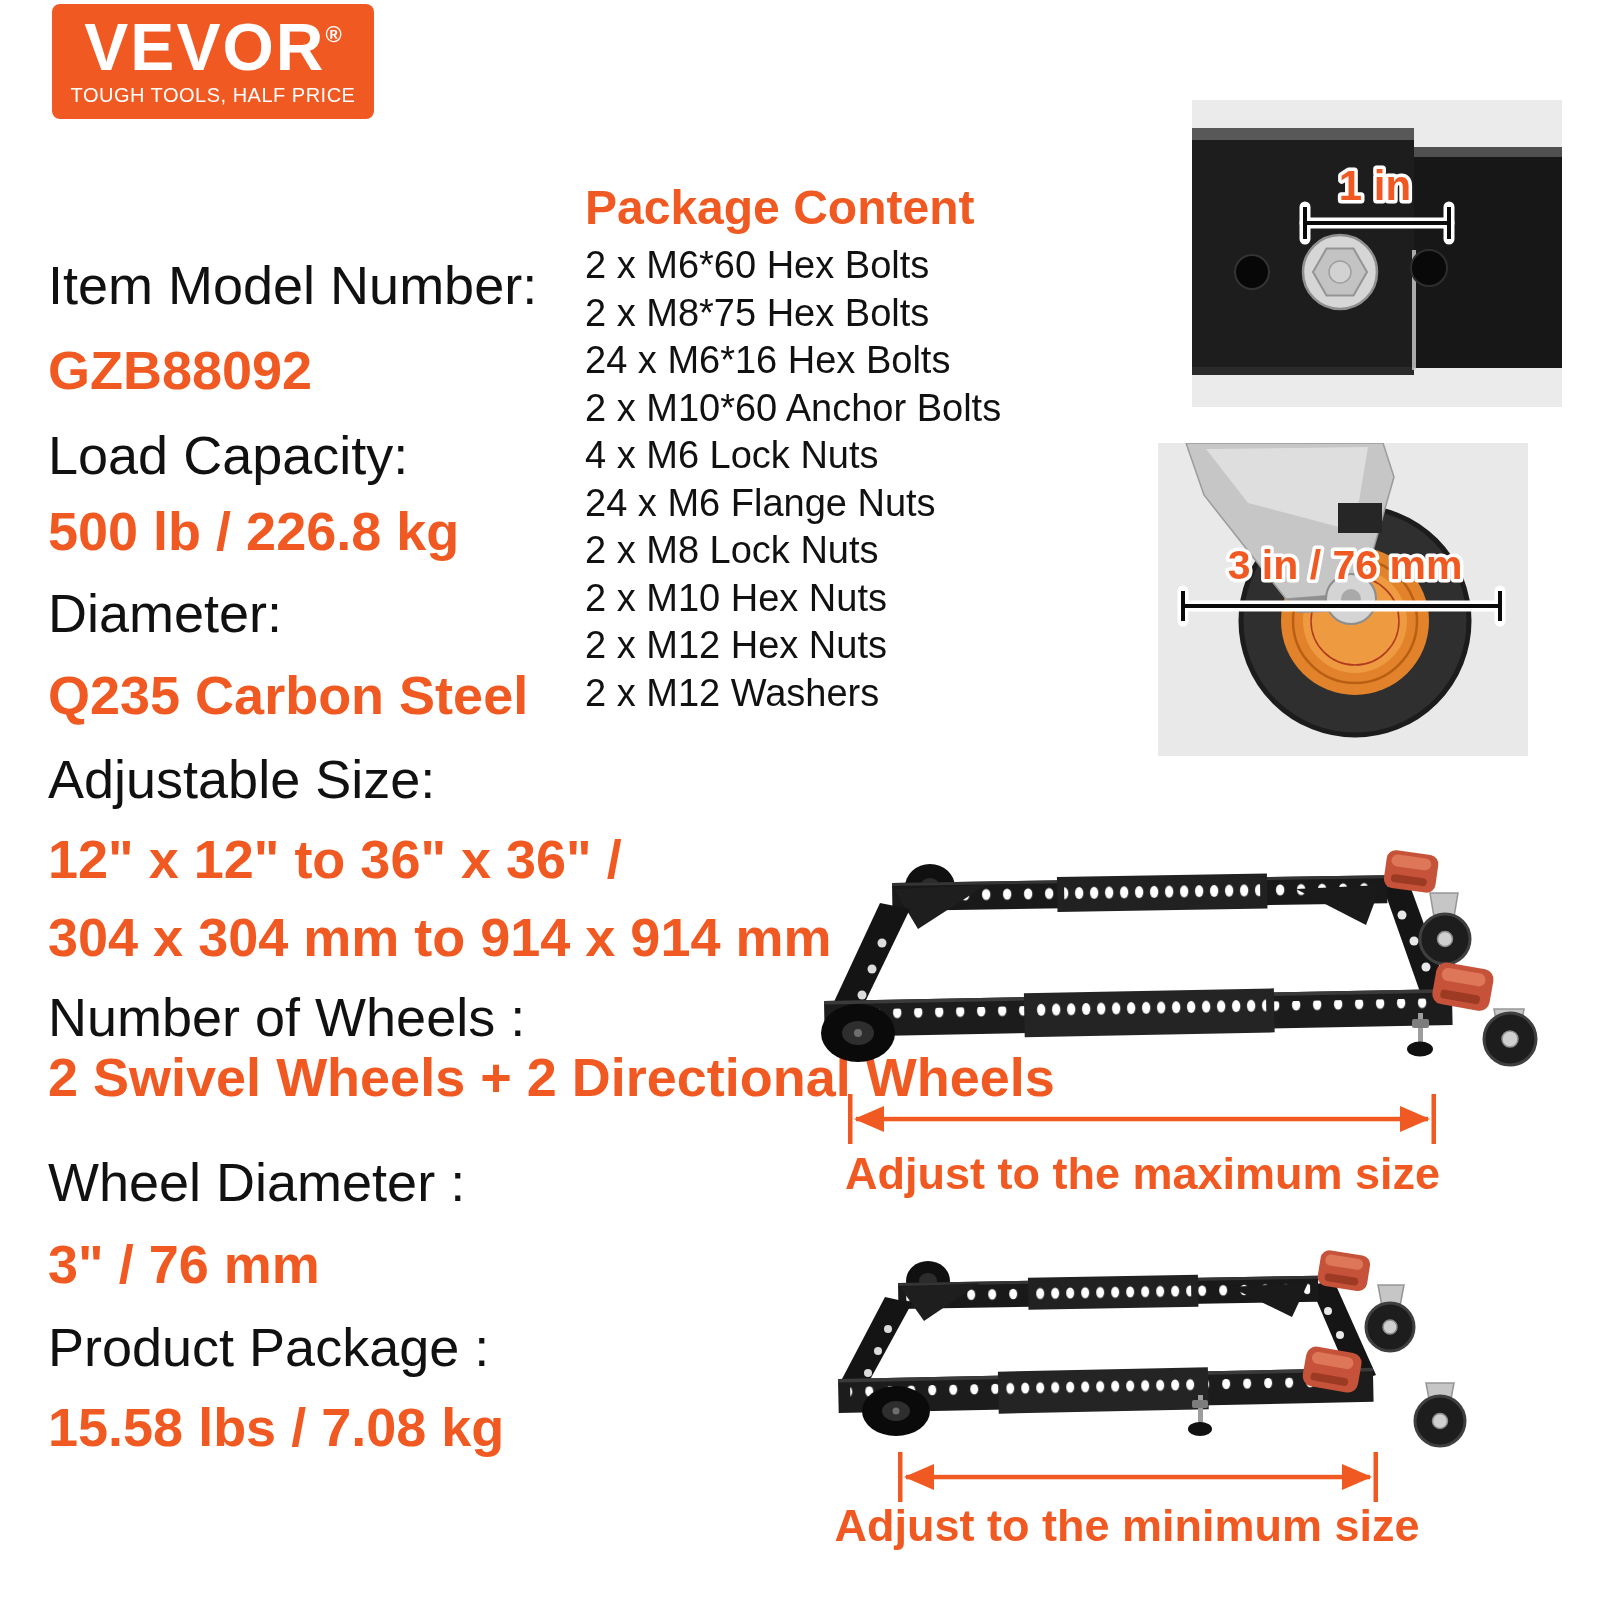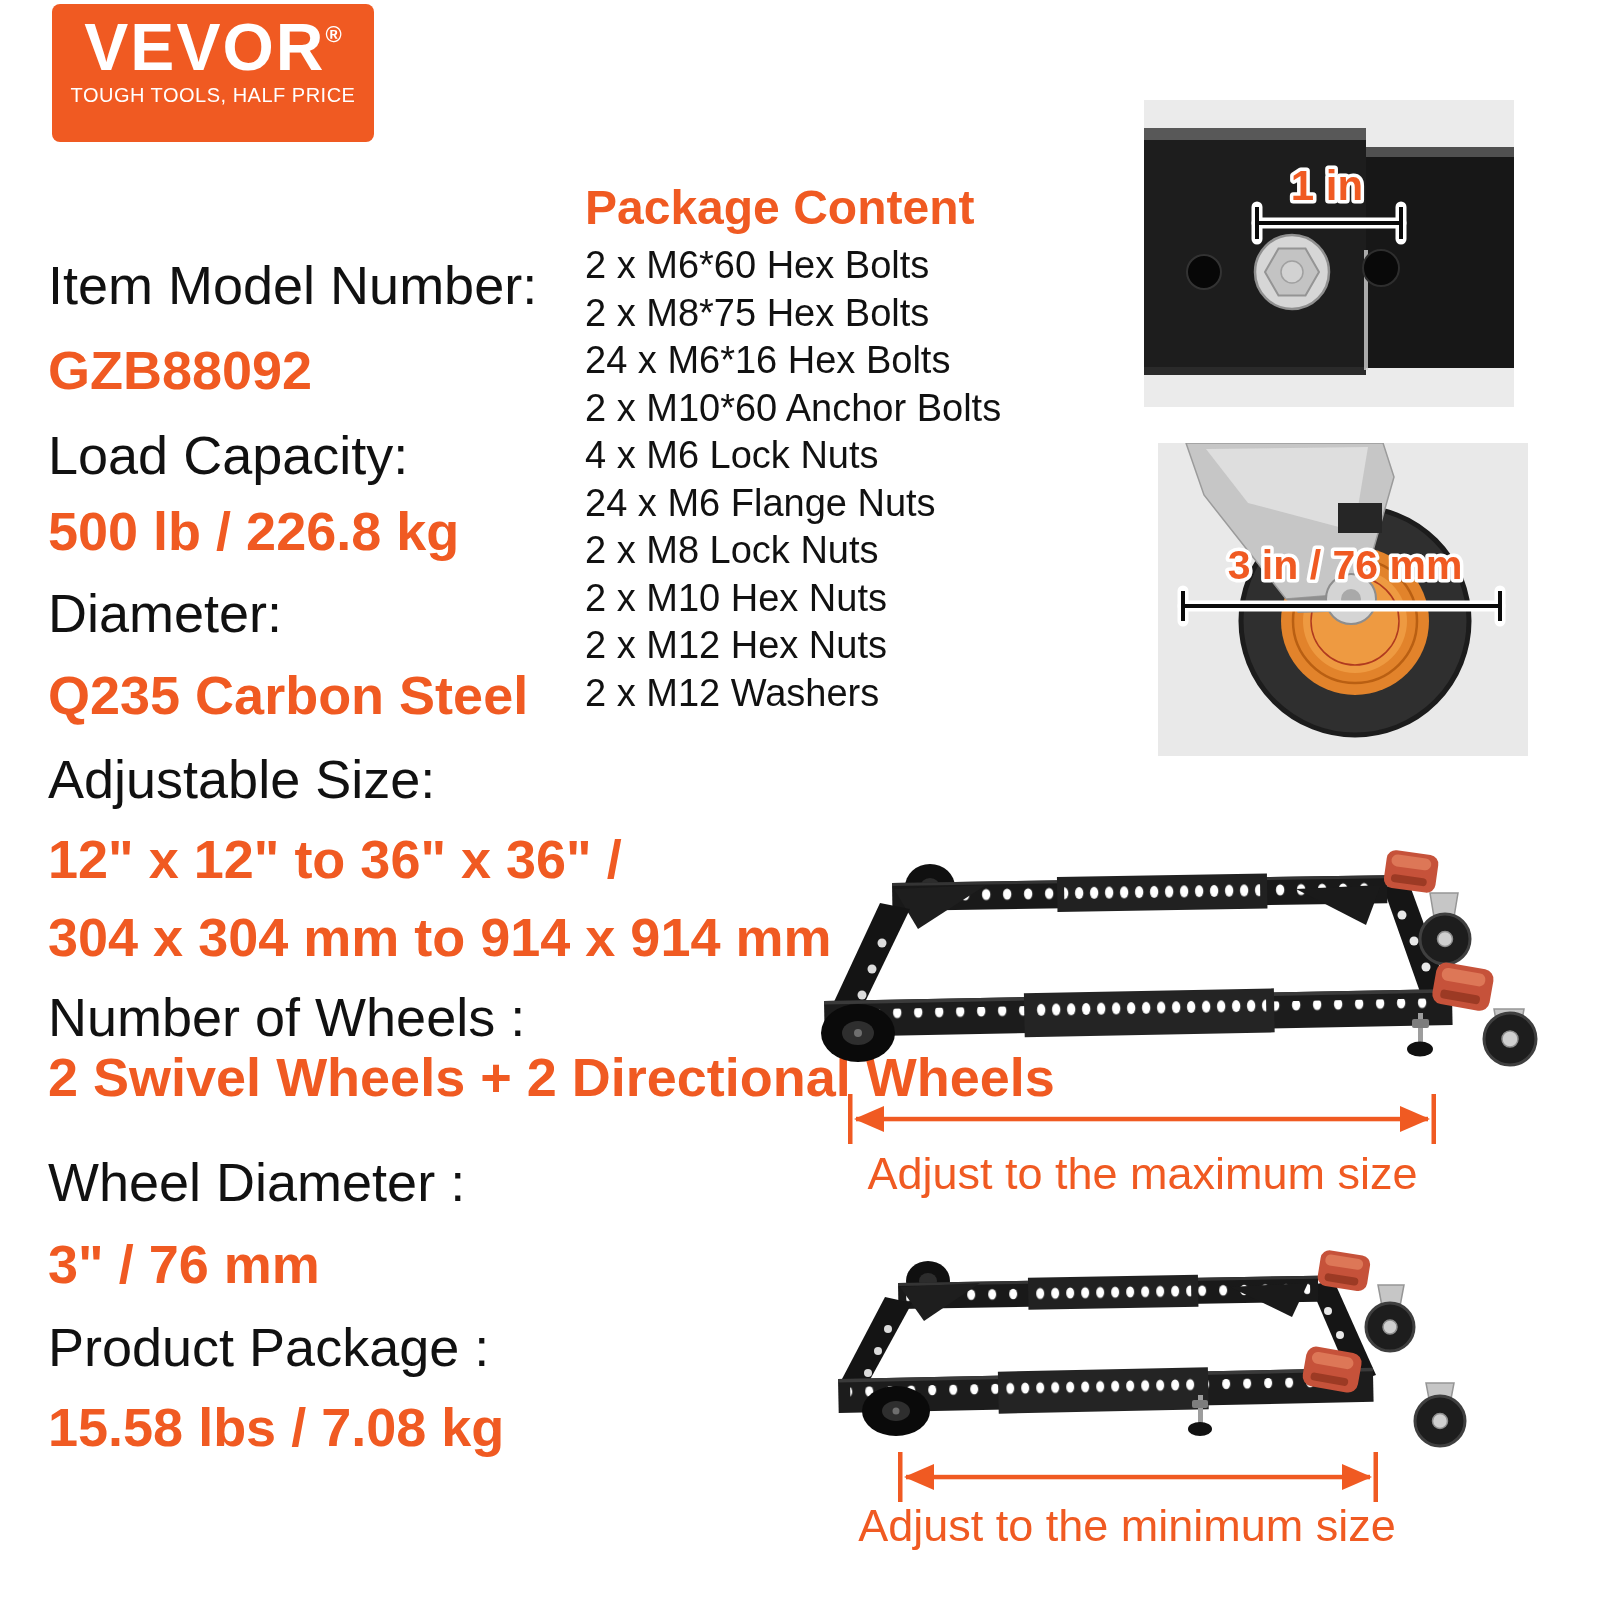--- a/index.html
+++ b/index.html
@@ -1,35 +1,35 @@
 <!DOCTYPE html>
 <html><head>
 <meta charset="utf-8">
 <style>
   html,body{margin:0;padding:0;background:#ffffff;}
   .page{position:relative;width:1600px;height:1600px;background:#ffffff;overflow:hidden;
         font-family:"Liberation Sans","DejaVu Sans",sans-serif;}
   
-  .logo{position:absolute;left:52px;top:4px;width:322px;height:138px;background:#F05A22;
+  .logo{position:absolute;left:52px;top:4px;width:322px;height:115px;background:#F05A22;
         border-radius:8px;color:#fff;text-align:center;}
   .logo-word{margin-top:10px;font-size:66px;font-weight:bold;letter-spacing:2px;line-height:1;}
   .logo-word .reg{font-size:22px;font-weight:bold;vertical-align:28px;letter-spacing:0;}
   .logo-tag{margin-top:4px;font-size:20px;font-weight:normal;letter-spacing:0.5px;}
   
   .spec{position:absolute;left:48px;white-space:nowrap;font-size:54px;line-height:1.1;}
   .spec.lbl{color:#111111;font-weight:400;}
   .spec.val{color:#F05A22;font-weight:bold;}
   
   .pkg-title{position:absolute;left:585px;top:180px;font-size:48px;font-weight:bold;color:#F05A22;white-space:nowrap;}
   .pkg-list{position:absolute;left:585px;top:242px;}
   .pkg-item{font-size:38px;color:#111111;line-height:47.5px;white-space:nowrap;}
   
   .photo{position:absolute;}
   .photo svg{display:block;}
-  .caption{position:absolute;text-align:center;font-size:45px;font-weight:normal;color:#F05A22;white-space:nowrap;}
+  .caption{position:absolute;text-align:center;font-size:45px;font-weight:bold;color:#F05A22;white-space:nowrap;}
   .callout-text{font-weight:bold;fill:#F05A22;stroke:#ffffff;stroke-width:7px;paint-order:stroke;stroke-linejoin:round;}
 </style>
 </head>
 <body>
 
 <div class="page">
 
   <div class="logo">
     <div class="logo-word"><span>VEVOR</span><span class="reg">®</span></div>
     <div class="logo-tag">TOUGH TOOLS, HALF PRICE</div>
@@ -58,21 +58,21 @@
     <div class="pkg-item">24 x M6*16 Hex Bolts</div>
     <div class="pkg-item">2 x M10*60 Anchor Bolts</div>
     <div class="pkg-item">4 x M6 Lock Nuts</div>
     <div class="pkg-item">24 x M6 Flange Nuts</div>
     <div class="pkg-item">2 x M8 Lock Nuts</div>
     <div class="pkg-item">2 x M10 Hex Nuts</div>
     <div class="pkg-item">2 x M12 Hex Nuts</div>
     <div class="pkg-item">2 x M12 Washers</div>
   </div>
 
-  <div class="photo" style="left:1144px;top:100px">
+  <div class="photo" style="left:1192px;top:100px">
     <svg width="370" height="307" viewBox="0 0 370 307">
       <rect x="0" y="0" width="370" height="307" fill="#EBEBEB"></rect>
       <g>
         <rect x="222" y="47" width="148" height="221" fill="#171717"></rect>
         <rect x="222" y="47" width="148" height="10" fill="#505050"></rect>
       </g>
       <g>
         <rect x="0" y="28" width="222" height="247" fill="#1d1d1d"></rect>
         <rect x="0" y="28" width="222" height="12" fill="#585858"></rect>
         <rect x="0" y="267" width="222" height="8" fill="#2a2a2a"></rect>

